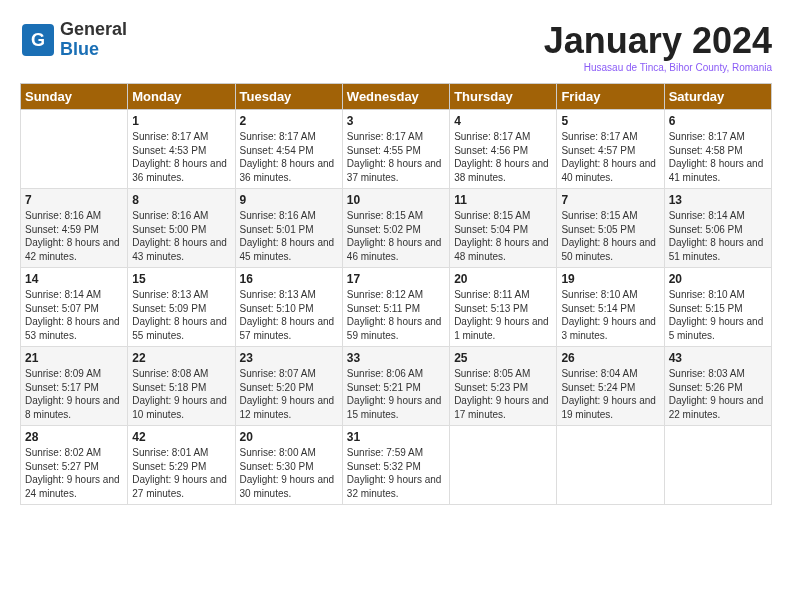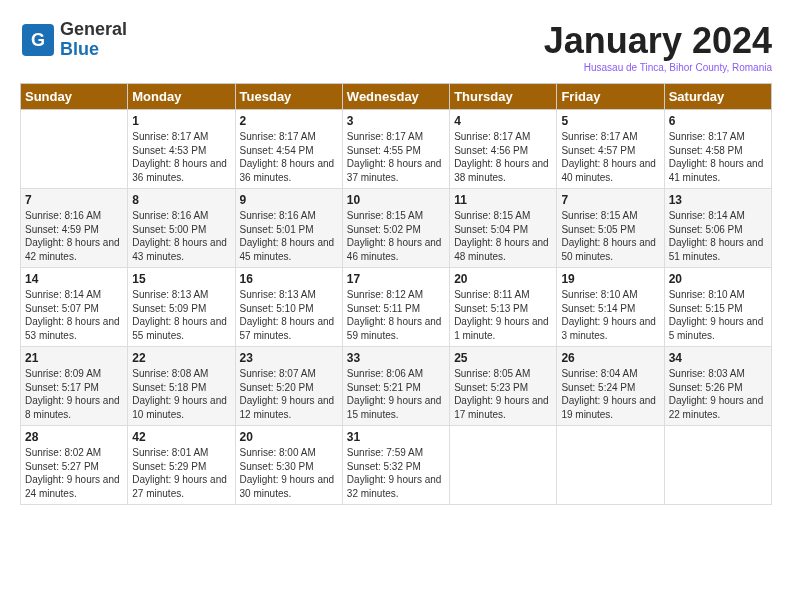--- a/index.html
+++ b/index.html
@@ -157,21 +157,21 @@
           <td><span class="day-number">19</span><span class="day-info">Sunrise: 8:10 AM<br>Sunset: 5:14 PM<br>Daylight: 9 hours and 3 minutes.</span></td>
           <td><span class="day-number">20</span><span class="day-info">Sunrise: 8:10 AM<br>Sunset: 5:15 PM<br>Daylight: 9 hours and 5 minutes.</span></td>
         </tr>
         <tr>
           <td><span class="day-number">21</span><span class="day-info">Sunrise: 8:09 AM<br>Sunset: 5:17 PM<br>Daylight: 9 hours and 8 minutes.</span></td>
           <td><span class="day-number">22</span><span class="day-info">Sunrise: 8:08 AM<br>Sunset: 5:18 PM<br>Daylight: 9 hours and 10 minutes.</span></td>
           <td><span class="day-number">23</span><span class="day-info">Sunrise: 8:07 AM<br>Sunset: 5:20 PM<br>Daylight: 9 hours and 12 minutes.</span></td>
           <td><span class="day-number">33</span><span class="day-info">Sunrise: 8:06 AM<br>Sunset: 5:21 PM<br>Daylight: 9 hours and 15 minutes.</span></td>
           <td><span class="day-number">25</span><span class="day-info">Sunrise: 8:05 AM<br>Sunset: 5:23 PM<br>Daylight: 9 hours and 17 minutes.</span></td>
           <td><span class="day-number">26</span><span class="day-info">Sunrise: 8:04 AM<br>Sunset: 5:24 PM<br>Daylight: 9 hours and 19 minutes.</span></td>
-          <td><span class="day-number">34</span><span class="day-info">Sunrise: 8:03 AM<br>Sunset: 5:26 PM<br>Daylight: 9 hours and 22 minutes.</span></td>
+          <td><span class="day-number">43</span><span class="day-info">Sunrise: 8:03 AM<br>Sunset: 5:26 PM<br>Daylight: 9 hours and 22 minutes.</span></td>
         </tr>
         <tr>
           <td><span class="day-number">28</span><span class="day-info">Sunrise: 8:02 AM<br>Sunset: 5:27 PM<br>Daylight: 9 hours and 24 minutes.</span></td>
           <td><span class="day-number">42</span><span class="day-info">Sunrise: 8:01 AM<br>Sunset: 5:29 PM<br>Daylight: 9 hours and 27 minutes.</span></td>
           <td><span class="day-number">20</span><span class="day-info">Sunrise: 8:00 AM<br>Sunset: 5:30 PM<br>Daylight: 9 hours and 30 minutes.</span></td>
           <td><span class="day-number">31</span><span class="day-info">Sunrise: 7:59 AM<br>Sunset: 5:32 PM<br>Daylight: 9 hours and 32 minutes.</span></td>
           <td class="empty-cell"></td>
           <td class="empty-cell"></td>
           <td class="empty-cell"></td>
         </tr>

